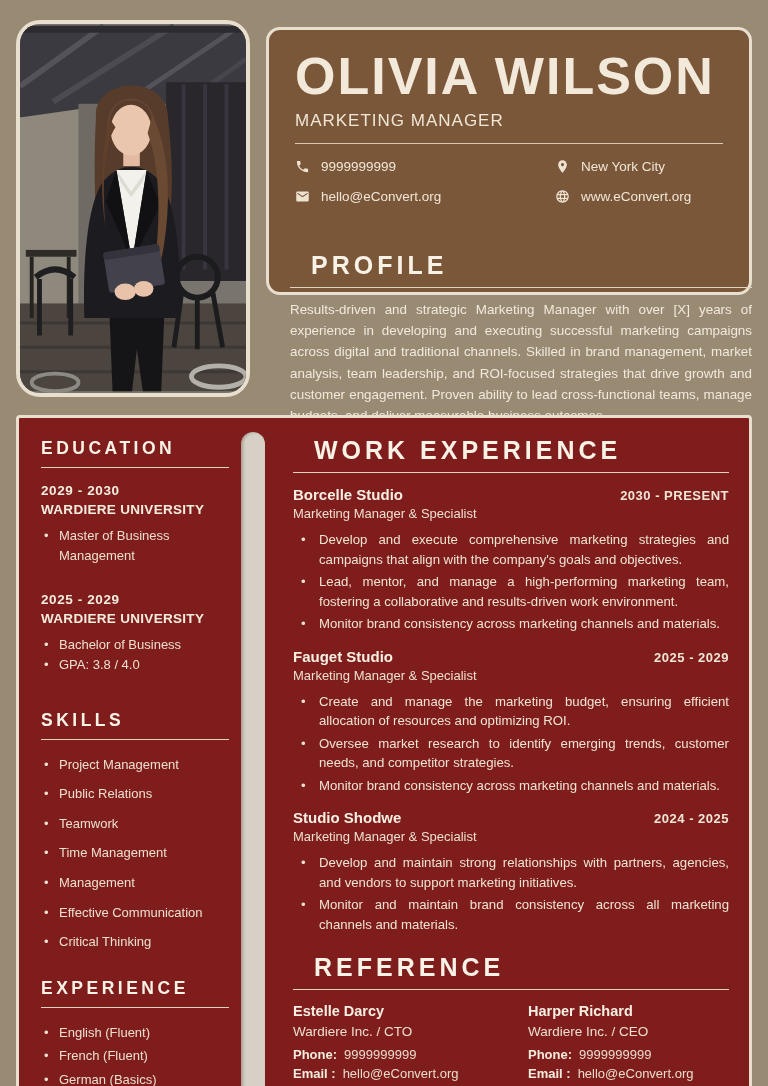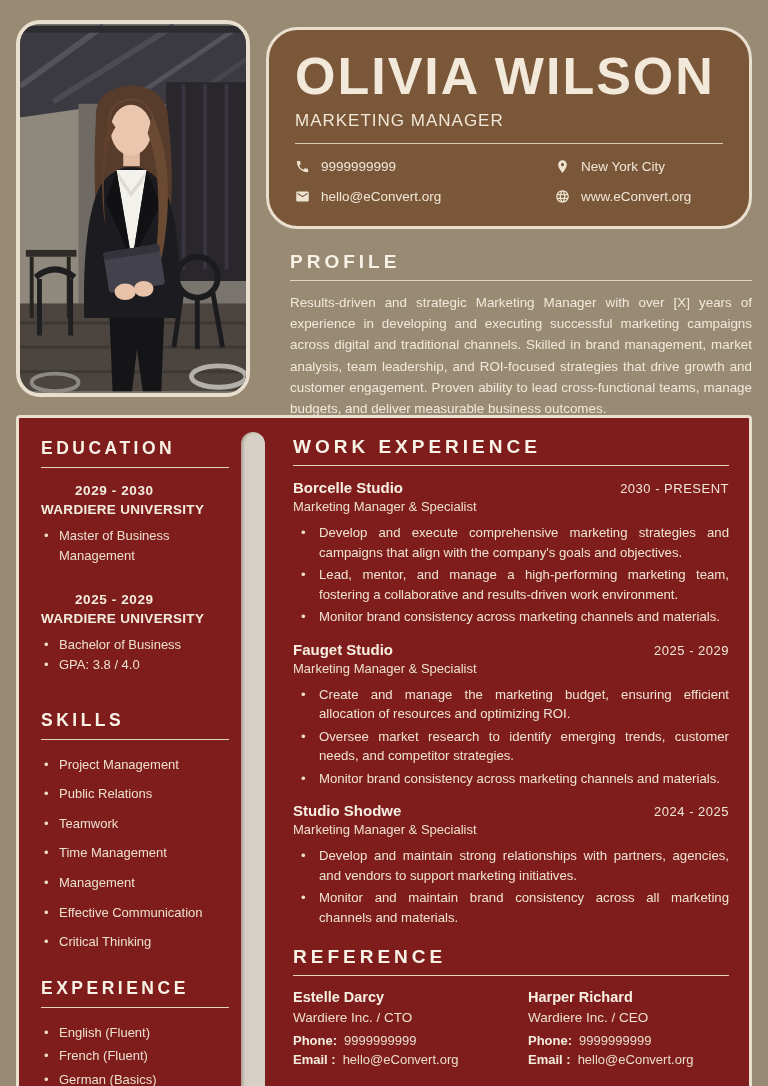--- a/index.html
+++ b/index.html
@@ -5,67 +5,67 @@
   html,body{margin:0;padding:0;}
   body{font-family:"Liberation Sans", sans-serif;}
   .page{position:relative;width:768px;height:1086px;background:#998a74;overflow:hidden;}
 
   
   .photo-card{position:absolute;left:16px;top:20px;width:234px;height:377px;
     border:4px solid #e9dfcf;border-radius:24px;overflow:hidden;box-sizing:border-box;background:#79756e;}
   .photo-card svg{display:block;width:100%;height:100%;}
 
   
-  .header-card{position:absolute;left:266px;top:27px;width:486px;height:202px;
-    background:#7b573a;border:3px solid #e9dfcf;border-radius:32px;box-sizing:border-box;
+  .header-card{position:absolute;left:266px;top:27px;width:486px;height:268px;
+    background:#7b573a;border:3px solid #e9dfcf;border-radius:14px;box-sizing:border-box;
     padding:20px 26px 0 26px;overflow:hidden;}
   .name{font-size:52px;font-weight:800;letter-spacing:2px;color:#f2e9da;line-height:1.0;white-space:nowrap;}
   .job-title{margin-top:9px;font-size:17px;letter-spacing:1px;color:#f0e6d6;}
   .hdr-rule{margin-top:12px;border-top:1.5px solid #d9c9b4;}
   .contact-grid{display:grid;grid-template-columns:260px 1fr;row-gap:15px;margin-top:15px;}
   .contact-item{display:flex;align-items:center;gap:11px;font-size:13.5px;color:#f0e6d6;}
   .contact-item svg{width:15px;height:15px;fill:#eee3d1;flex-shrink:0;}
 
   
   .profile{position:absolute;left:290px;top:251px;width:462px;color:#f3ecdd;}
-  .sec-heading{font-size:19px;font-weight:800;letter-spacing:4px;color:#f8f2e6;}
+  .sec-heading{font-size:25px;font-weight:800;letter-spacing:4px;color:#f8f2e6;margin-left:21px;}
   .sec-rule{margin:7px 0 11px 0;border-top:1.5px solid #e0d3bf;}
   .profile p{margin:0;font-size:13.4px;line-height:1.58;text-align:justify;color:#f1e9da;}
 
   
   .main-card{position:absolute;left:16px;top:415px;width:736px;height:800px;
     background:#7f1d1d;border:3px solid #e9dfcf;border-radius:4px;box-sizing:border-box;
     display:flex;overflow:hidden;}
   .left-col{width:222px;flex-shrink:0;padding:20px 12px 0 22px;box-sizing:border-box;color:#efe5d4;}
   .v-divider{width:24px;flex-shrink:0;border-radius:12px;background:#d6d0c6;margin:14px 0;
     box-shadow:inset 2px 0 3px rgba(90,65,40,.35);}
   .right-col{flex:1;padding:18px 20px 0 28px;box-sizing:border-box;color:#efe5d4;overflow:hidden;}
 
   .side-heading{font-size:17.5px;font-weight:800;letter-spacing:3.5px;color:#f8f2e6;}
   .side-rule{margin:8px 0 15px 0;border-top:1.5px solid #e0d3bf;}
 
   .edu-entry{margin-bottom:26px;}
-  .edu-dates{font-size:13.5px;font-weight:700;letter-spacing:.6px;color:#f3ecdd;margin-left:34px;}
+  .edu-dates{font-size:13.5px;font-weight:700;letter-spacing:.6px;color:#f3ecdd;}
   .edu-school{font-size:13.5px;font-weight:700;letter-spacing:.3px;margin-top:4px;color:#f3ecdd;}
 
   ul.dotlist{list-style:none;margin:9px 0 0 0;padding:0;}
   ul.dotlist li{position:relative;padding-left:18px;font-size:13px;line-height:1.55;color:#ecdfcd;}
   ul.dotlist li::before{content:"•";position:absolute;left:3px;color:#ecdfcd;}
   ul.skills li{margin-bottom:9.5px;}
   ul.langs li{margin-bottom:3.5px;}
 
   .skills-block{margin-top:34px;}
   .langs-block{margin-top:25px;}
 
   
   .we-rule{margin:7px 0 13px 0;border-top:1.5px solid #e0d3bf;}
   .job{margin-bottom:14px;}
   .job-head{display:flex;justify-content:space-between;align-items:baseline;}
   .company{font-size:15px;font-weight:700;color:#f6efe1;}
-  .dates{font-size:13px;font-weight:400;letter-spacing:.5px;color:#f0e6d6;}
+  .dates{font-size:13px;font-weight:700;letter-spacing:.5px;color:#f0e6d6;}
   .role{font-size:13px;margin-top:3px;color:#ecdfcd;}
   ul.jobs-bullets{margin-top:9px;}
   ul.jobs-bullets li{font-size:13.2px;line-height:1.48;text-align:justify;margin-bottom:3px;padding-left:26px;color:#eee3d1;}
   ul.jobs-bullets li::before{left:8px;}
 
   
   .reference{margin-top:19px;}
   .ref-grid{display:grid;grid-template-columns:1fr 1fr;column-gap:34px;margin-top:2px;}
   .ref-name{font-size:14.5px;font-weight:700;color:#f6efe1;}
   .ref-company{font-size:13.5px;margin-top:5px;color:#ecdfcd;}

